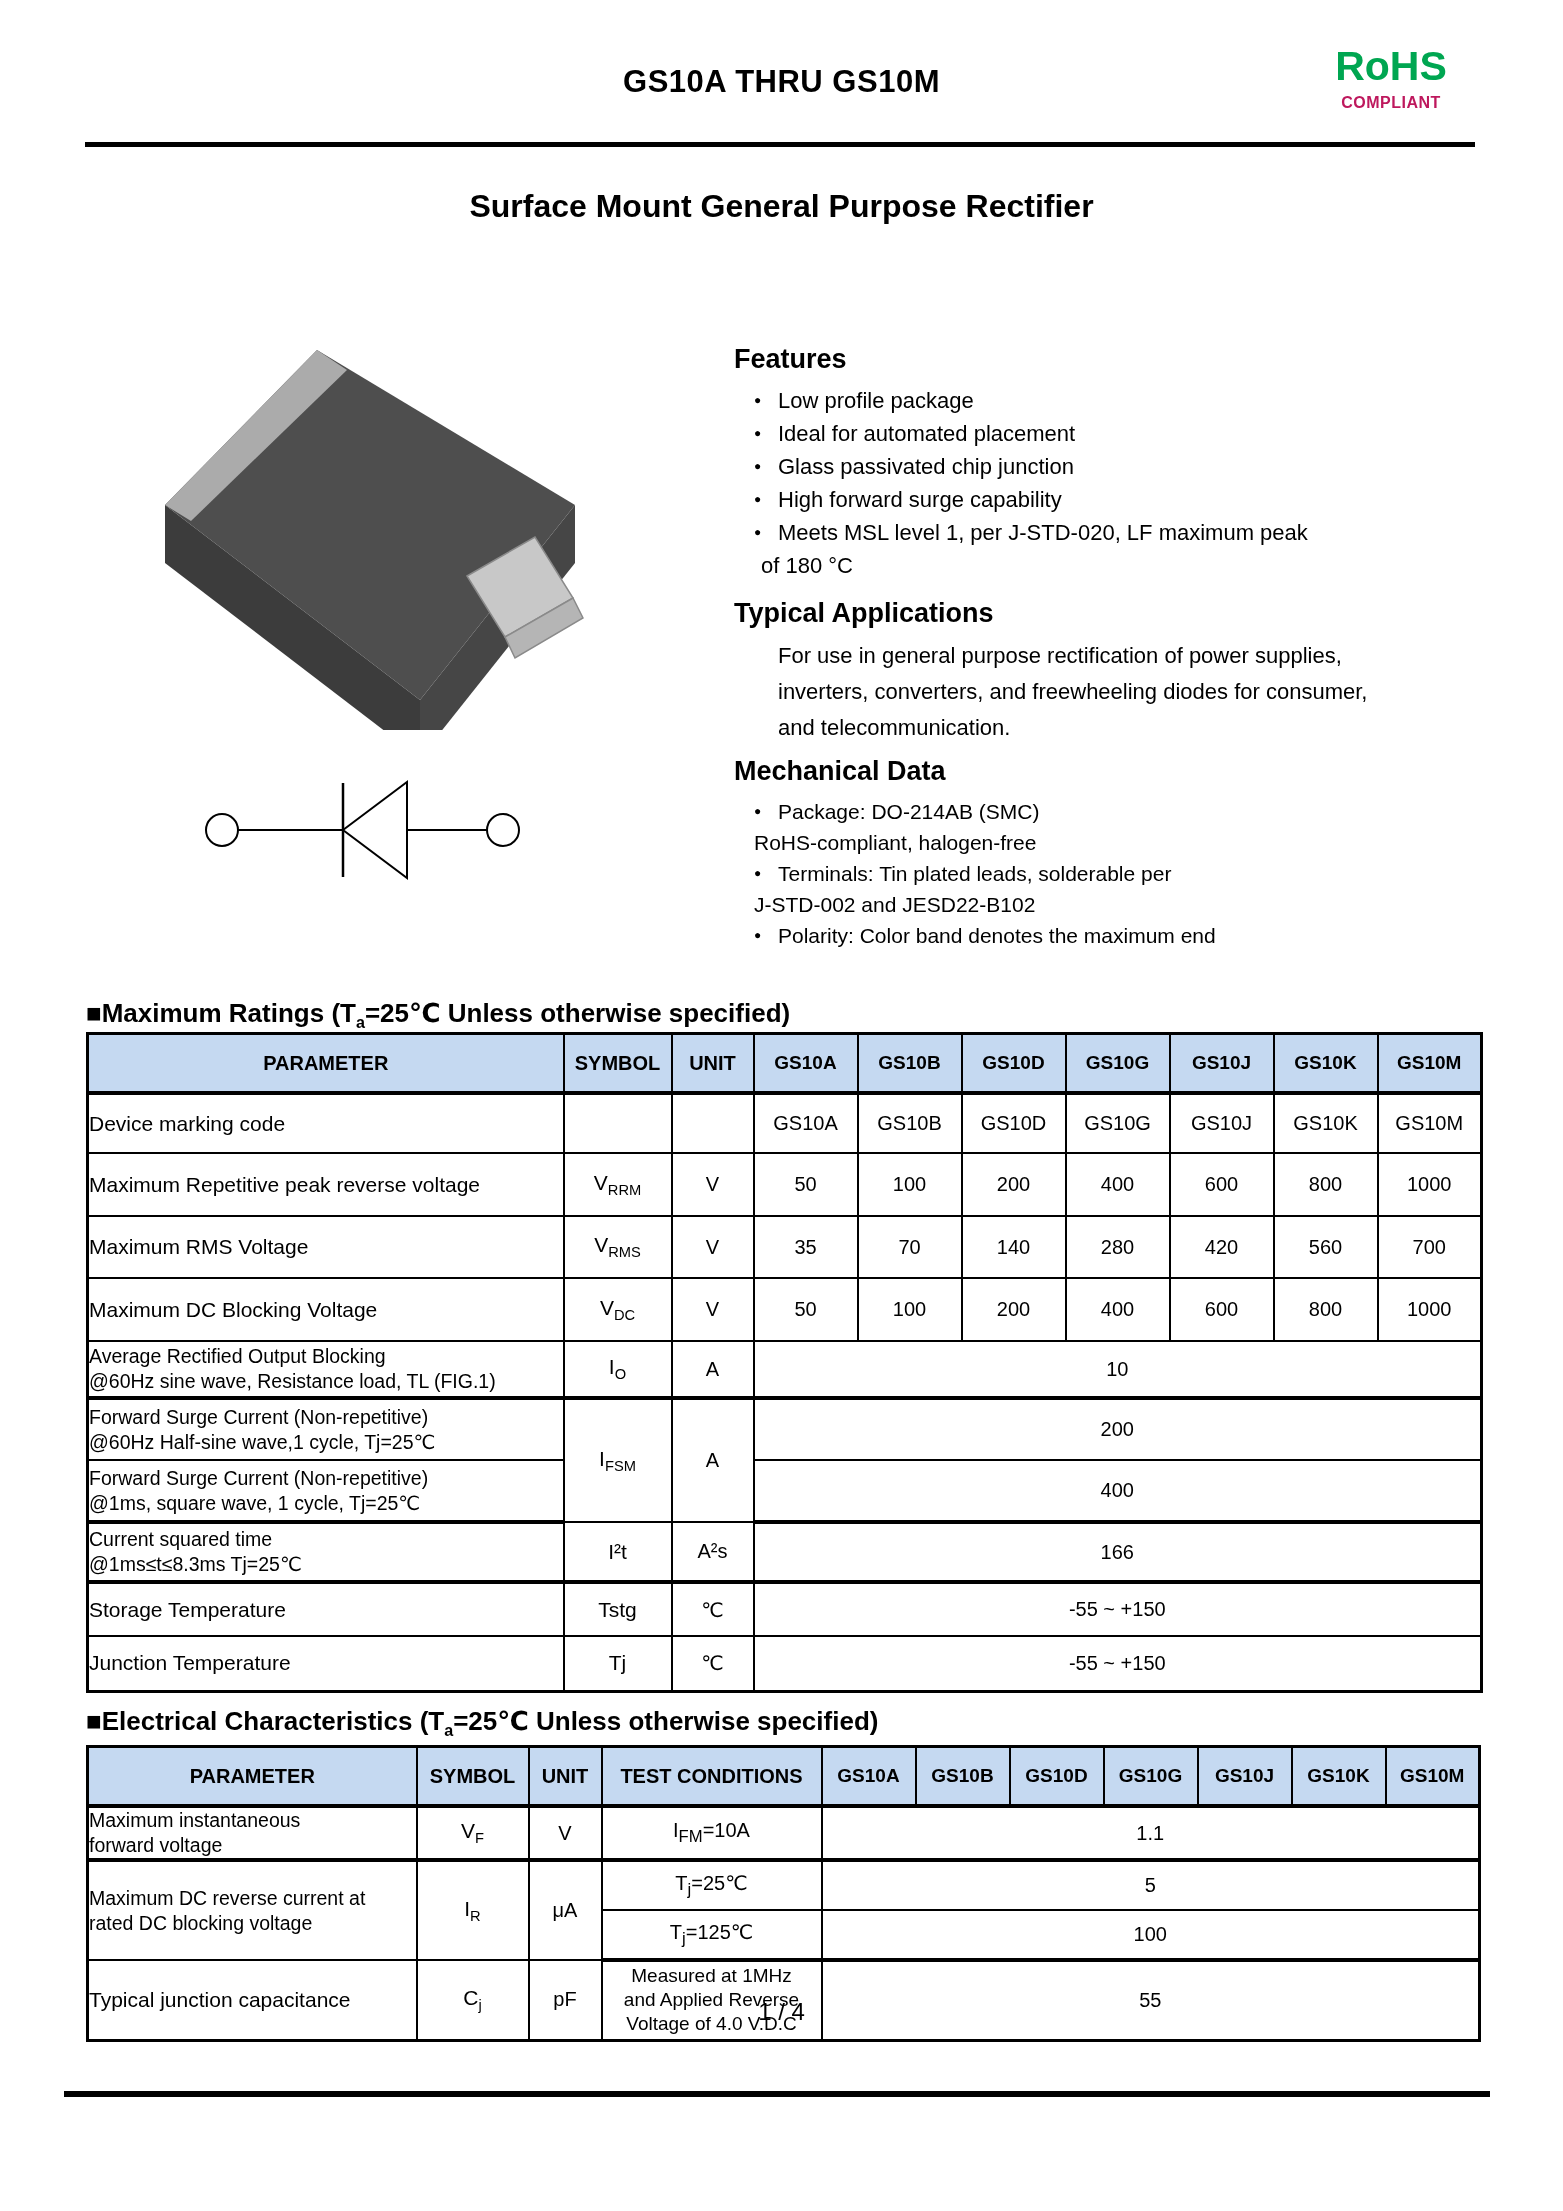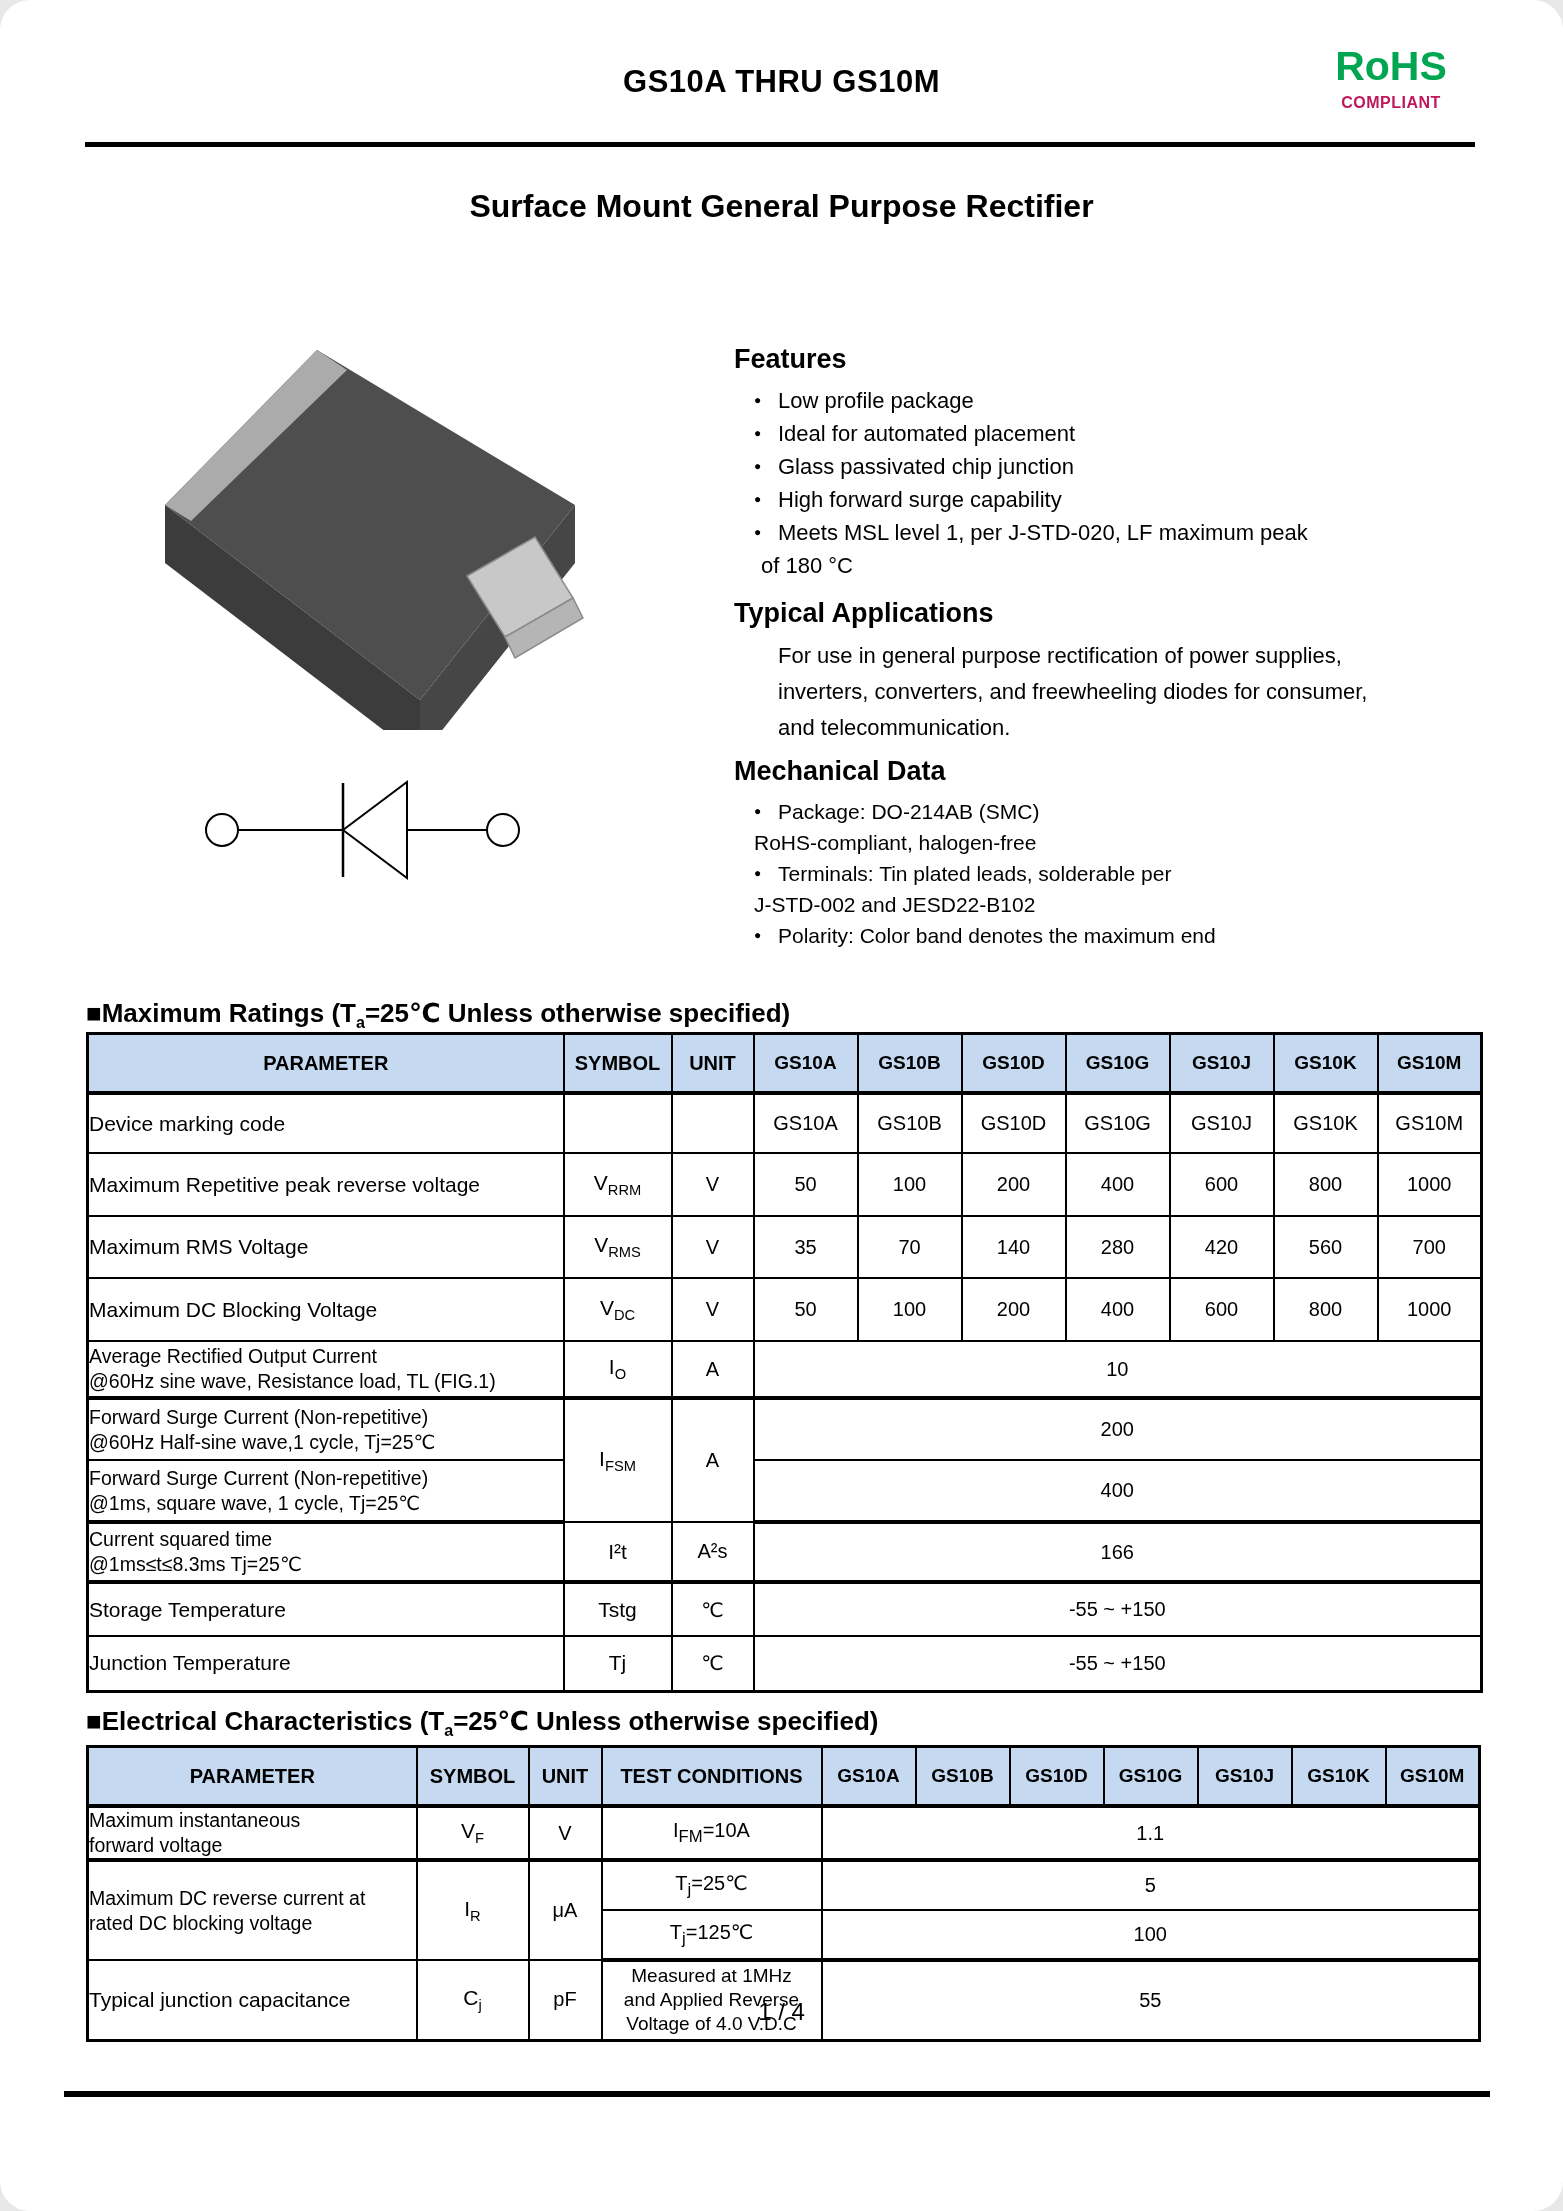--- a/index.html
+++ b/index.html
@@ -1,17 +1,17 @@
 <!DOCTYPE html>
 <html><head>
 <meta charset="utf-8">
 <style>
   html,body{margin:0;padding:0;background:#e8e8e8;}
   .page{position:relative;width:1563px;height:2211px;background:#ffffff;margin:0 auto;
-        font-family:"Liberation Sans","DejaVu Sans",sans-serif;color:#000;overflow:hidden;border-radius:30px;}
+        font-family:"Liberation Sans","DejaVu Sans",sans-serif;color:#000;overflow:hidden;}
   
   .part-range{position:absolute;top:64px;left:0;width:100%;text-align:center;
               font-size:31px;font-weight:bold;letter-spacing:.5px;}
   .rohs{position:absolute;top:46px;left:1316px;width:150px;text-align:center;}
   .rohs-main{font-size:41px;font-weight:bold;line-height:1;}
   .rohs-sub{font-size:16px;font-weight:bold;margin-top:7px;letter-spacing:.5px;}
   .header-rule{position:absolute;left:85px;top:142px;width:1390px;height:5px;background:#000;}
   .doc-title{position:absolute;top:188px;left:0;width:100%;text-align:center;
              font-size:32px;font-weight:bold;}
   
@@ -190,21 +190,21 @@
       <td class="c">50</td>
       <td class="c">100</td>
       <td class="c">200</td>
       <td class="c">400</td>
       <td class="c">600</td>
       <td class="c">800</td>
       <td class="c">1000</td>
     </tr>
     <tr class="thickb" style="height:57px;">
       <td class="p">
-              <span class="l1">Average Rectified Output Current</span>
+              <span class="l1">Average Rectified Output Blocking</span>
               <span class="l2">@60Hz sine wave, Resistance load, TL (FIG.1)</span>
             </td>
       <td class="c sym"><span>I</span><sub>O</sub></td>
       <td class="c">A</td>
       <td class="c" colspan="7">10</td>
     </tr>
     <tr style="height:62px;">
       <td class="p">
               <span class="l1">Forward Surge Current (Non-repetitive)</span>
               <span class="l2">@60Hz Half-sine wave,1 cycle, Tj=25℃</span>

